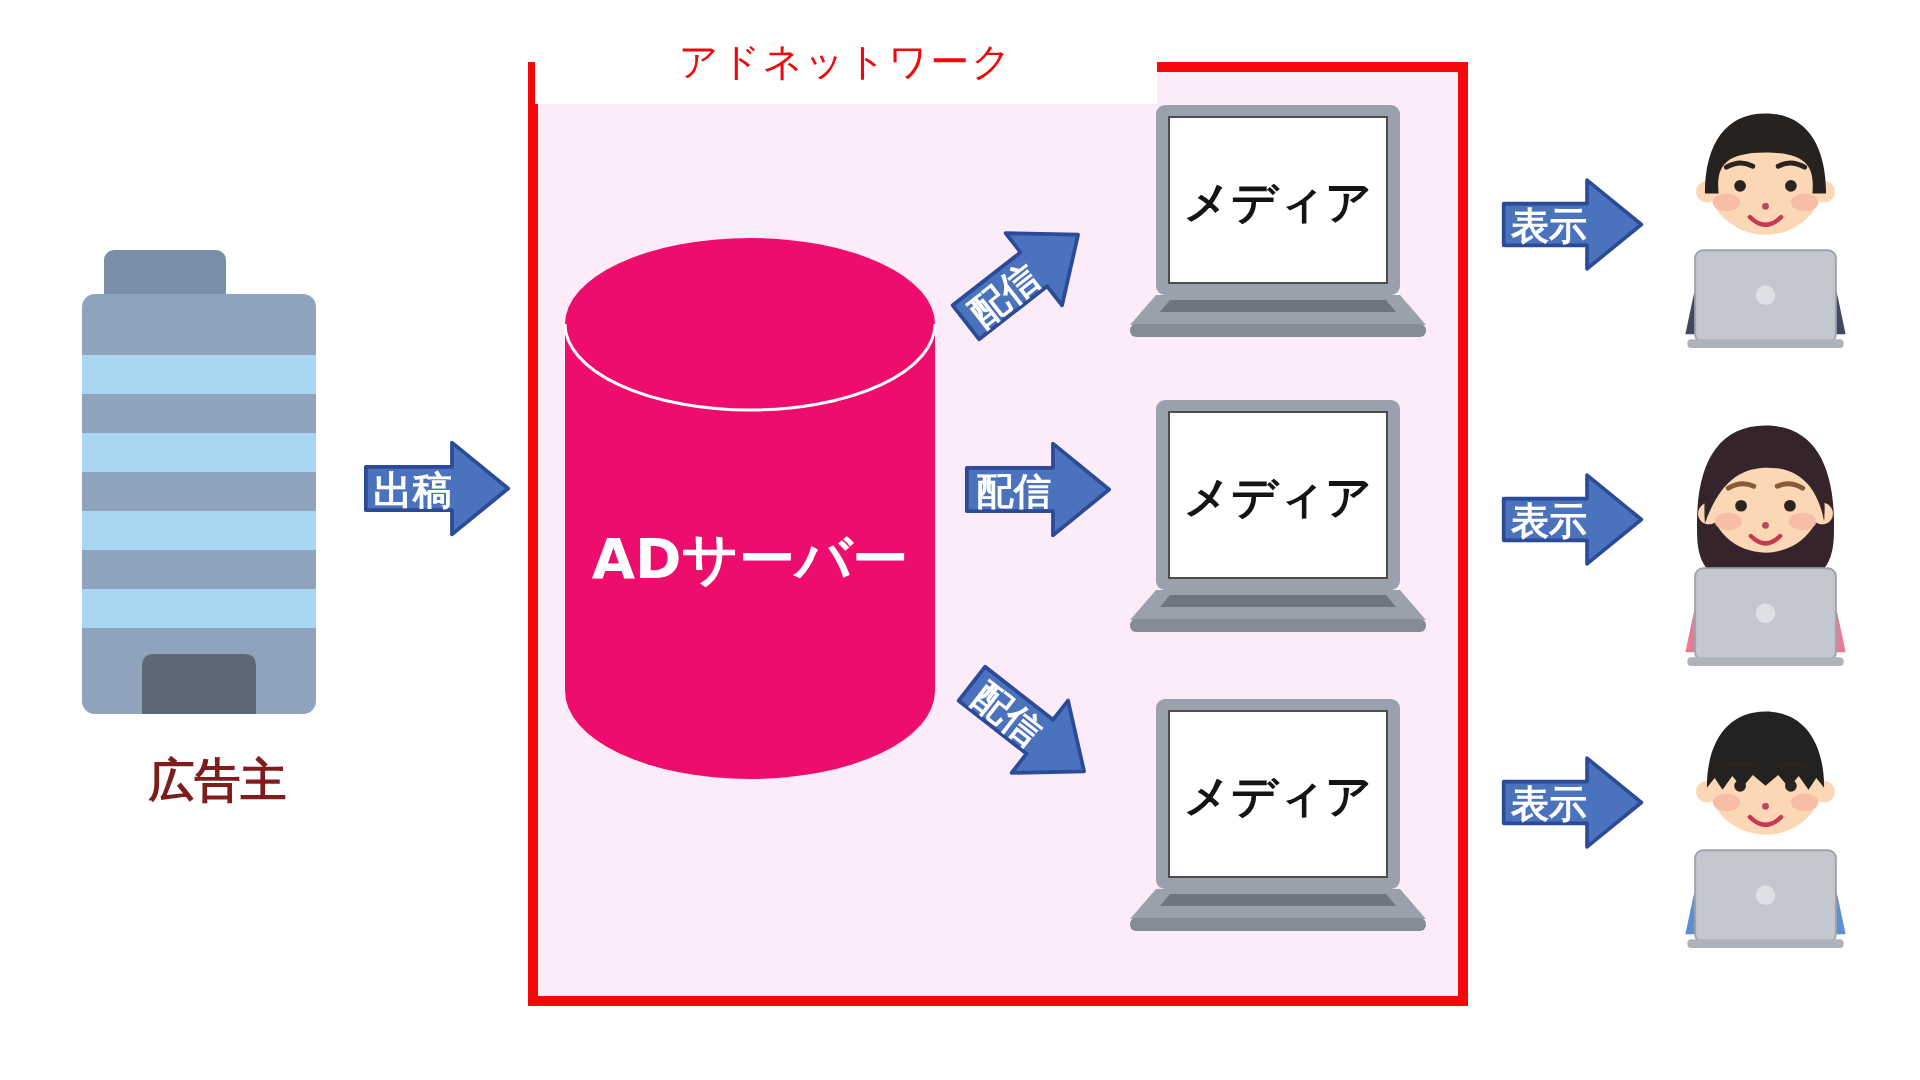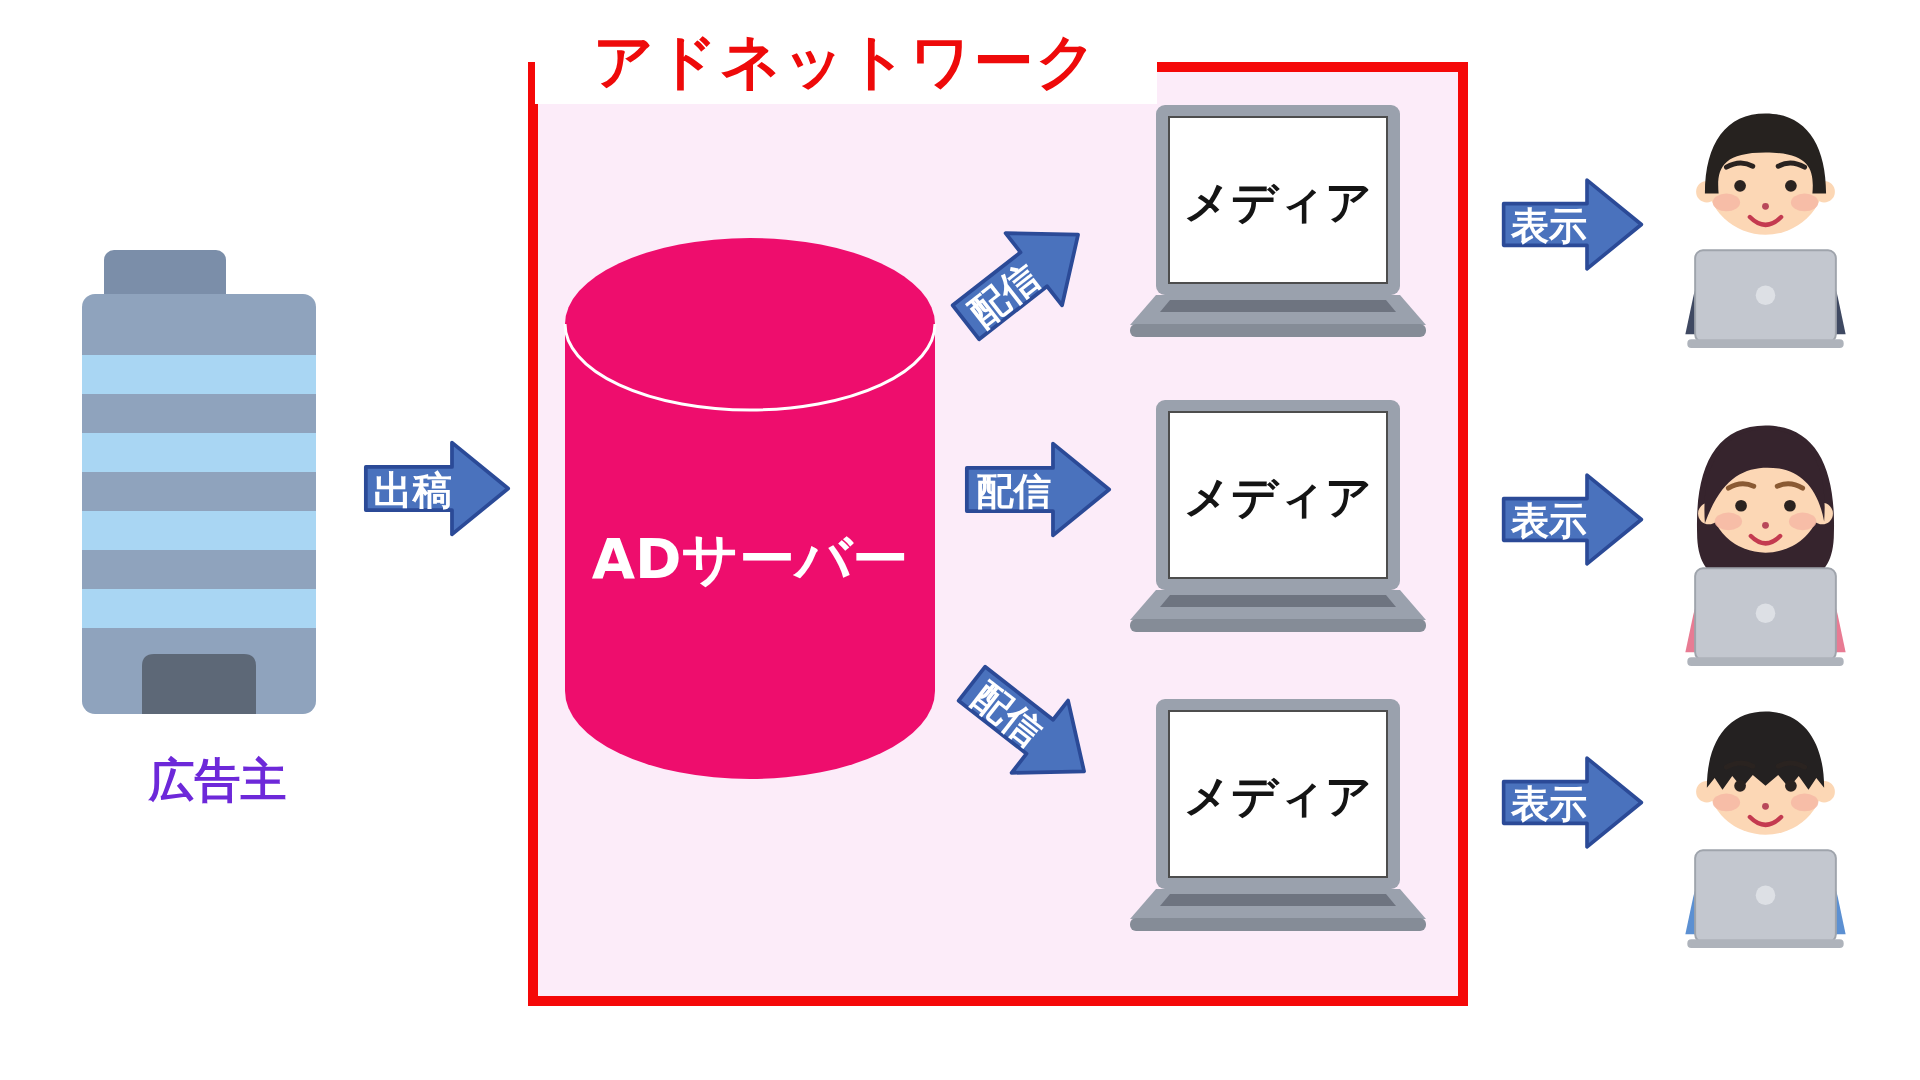--- a/index.html
+++ b/index.html
@@ -13,25 +13,25 @@
     left:528px;top:62px;width:940px;height:944px;box-sizing:border-box;
     border:10px solid var(--frame-red,#f50808);
     background:var(--panel-pink,#fcecf9);
     z-index:1;
   }
   .title-band{
     left:535px;top:20px;width:622px;height:84px;background:#ffffff;z-index:3;
     display:flex;align-items:center;justify-content:center;
   }
   .title-band h1{
-    margin:0;font-size:60px;font-weight:bold;letter-spacing:2px;
+    margin:0;font-size:39px;font-weight:normal;letter-spacing:2px;
     color:var(--title-red,#ee0a0a);white-space:nowrap;
   }
   .diagram-label{
-    color:#6d28d9;font-weight:bold;text-align:center;white-space:nowrap;
+    color:#7f1d1d;font-weight:bold;text-align:center;white-space:nowrap;
   }
   .advertiser-label{left:75px;top:750px;width:285px;font-size:46px;}
   .users-label{left:1595px;top:958px;width:320px;font-size:50px;}
   .z2{z-index:2}.z4{z-index:4}
   svg{display:block;overflow:visible;}
   .arrow-text{fill:#ffffff;font-weight:bold;font-family:"DejaVu Sans","Liberation Sans",sans-serif;}
   .screen-text{fill:#141414;font-weight:bold;font-family:"DejaVu Sans","Liberation Sans",sans-serif;}
   .server-text{fill:#ffffff;font-weight:bold;font-family:"DejaVu Sans","Liberation Sans",sans-serif;}
 </style>
 </head>

